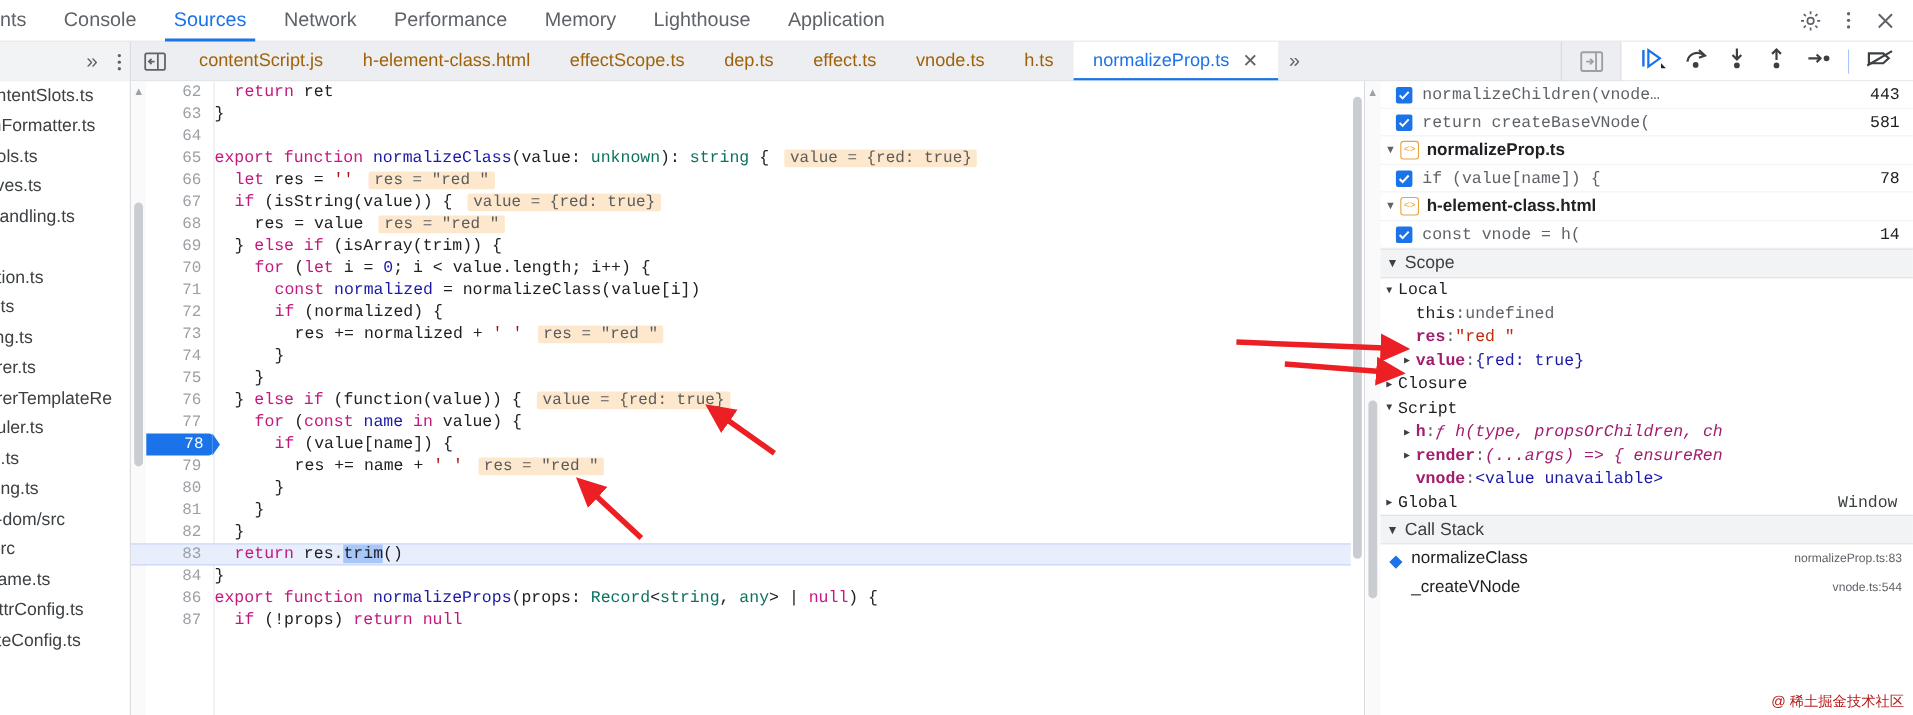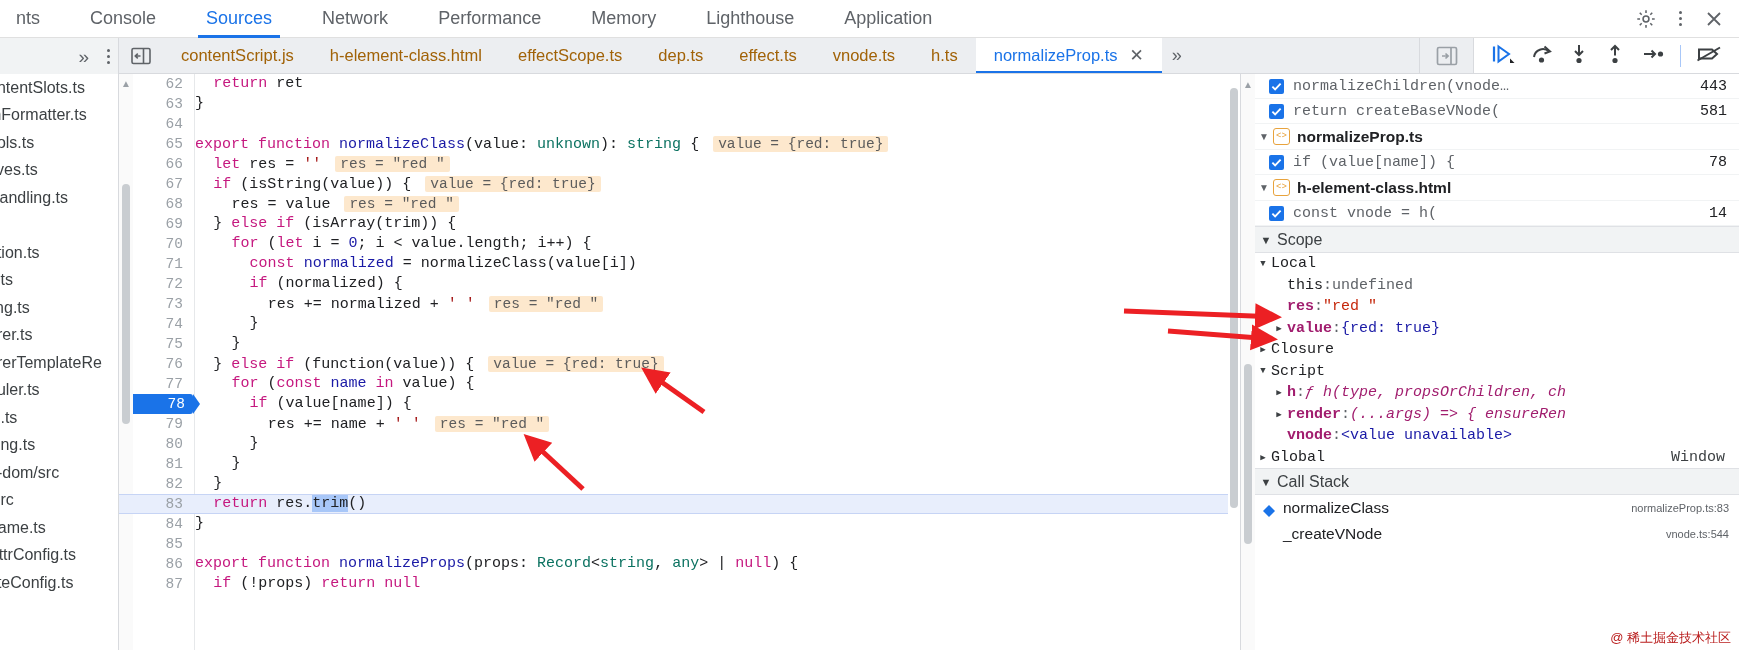--- a/index.html
+++ b/index.html
@@ -15,21 +15,20 @@
   .panelbar {
     position:absolute; left:0; top:0; width:1739px; height:38px;
     background:#ffffff; border-bottom:1px solid #e0e0e0;
     display:flex; align-items:center;
   }
   .panel-tabs { display:flex; align-items:flex-end; height:38px; padding-left:0; }
   .ptab {
     position:relative; height:38px; display:flex; align-items:center;
     padding:0 17px; font-size:18px; color:#5f6368; white-space:nowrap;
     letter-spacing:0px;
-    margin-left:16px;
   }
   .ptab.clipped { padding-left:0; }
   .ptab.active { color:#1a73e8; }
   .ptab.active::after {
     content:""; position:absolute; left:9px; right:9px; bottom:0;
     height:3px; background:#1a73e8;
   }
   .panelbar-right {
     margin-left:auto; display:flex; align-items:center; gap:4px; padding-right:10px;
   }
@@ -531,24 +530,20 @@
         <div class="crow" style="position: relative;">
           <div class="exec-band" style="position: absolute; left: 0px; right: 0px;"></div>
           <div class="lnum">83</div>
           <div class="ctext" style="padding-left: 18.2px;"><span class="kw">return</span><span class="pln"> res.</span><span class="sel">trim</span><span class="pln">()</span></div>
         </div>
         <div class="crow" style="position: relative;">
           <div class="lnum">84</div>
           <div class="ctext" style="padding-left: 0px;"><span class="pln">}</span></div>
         </div>
         <div class="crow" style="position: relative;">
-          <div class="lnum">85</div>
-          <div class="ctext" style="padding-left: 0px;"></div>
-        </div>
-        <div class="crow" style="position: relative;">
           <div class="lnum">86</div>
           <div class="ctext" style="padding-left: 0px;"><span class="kw">export </span><span class="kw">function </span><span class="fn">normalizeProps</span><span class="pln">(props: </span><span class="typ">Record</span><span class="pln">&lt;</span><span class="typ">string</span><span class="pln">, </span><span class="typ">any</span><span class="pln">&gt; | </span><span class="kw">null</span><span class="pln">) {</span></div>
         </div>
         <div class="crow" style="position: relative;">
           <div class="lnum">87</div>
           <div class="ctext" style="padding-left: 18.2px;"><span class="kw">if</span><span class="pln"> (!props) </span><span class="kw">return</span><span class="pln"> </span><span class="kw">null</span></div>
         </div>
       </div>
     <div class="ed-scroll-right">
       <div class="thumb"></div>

